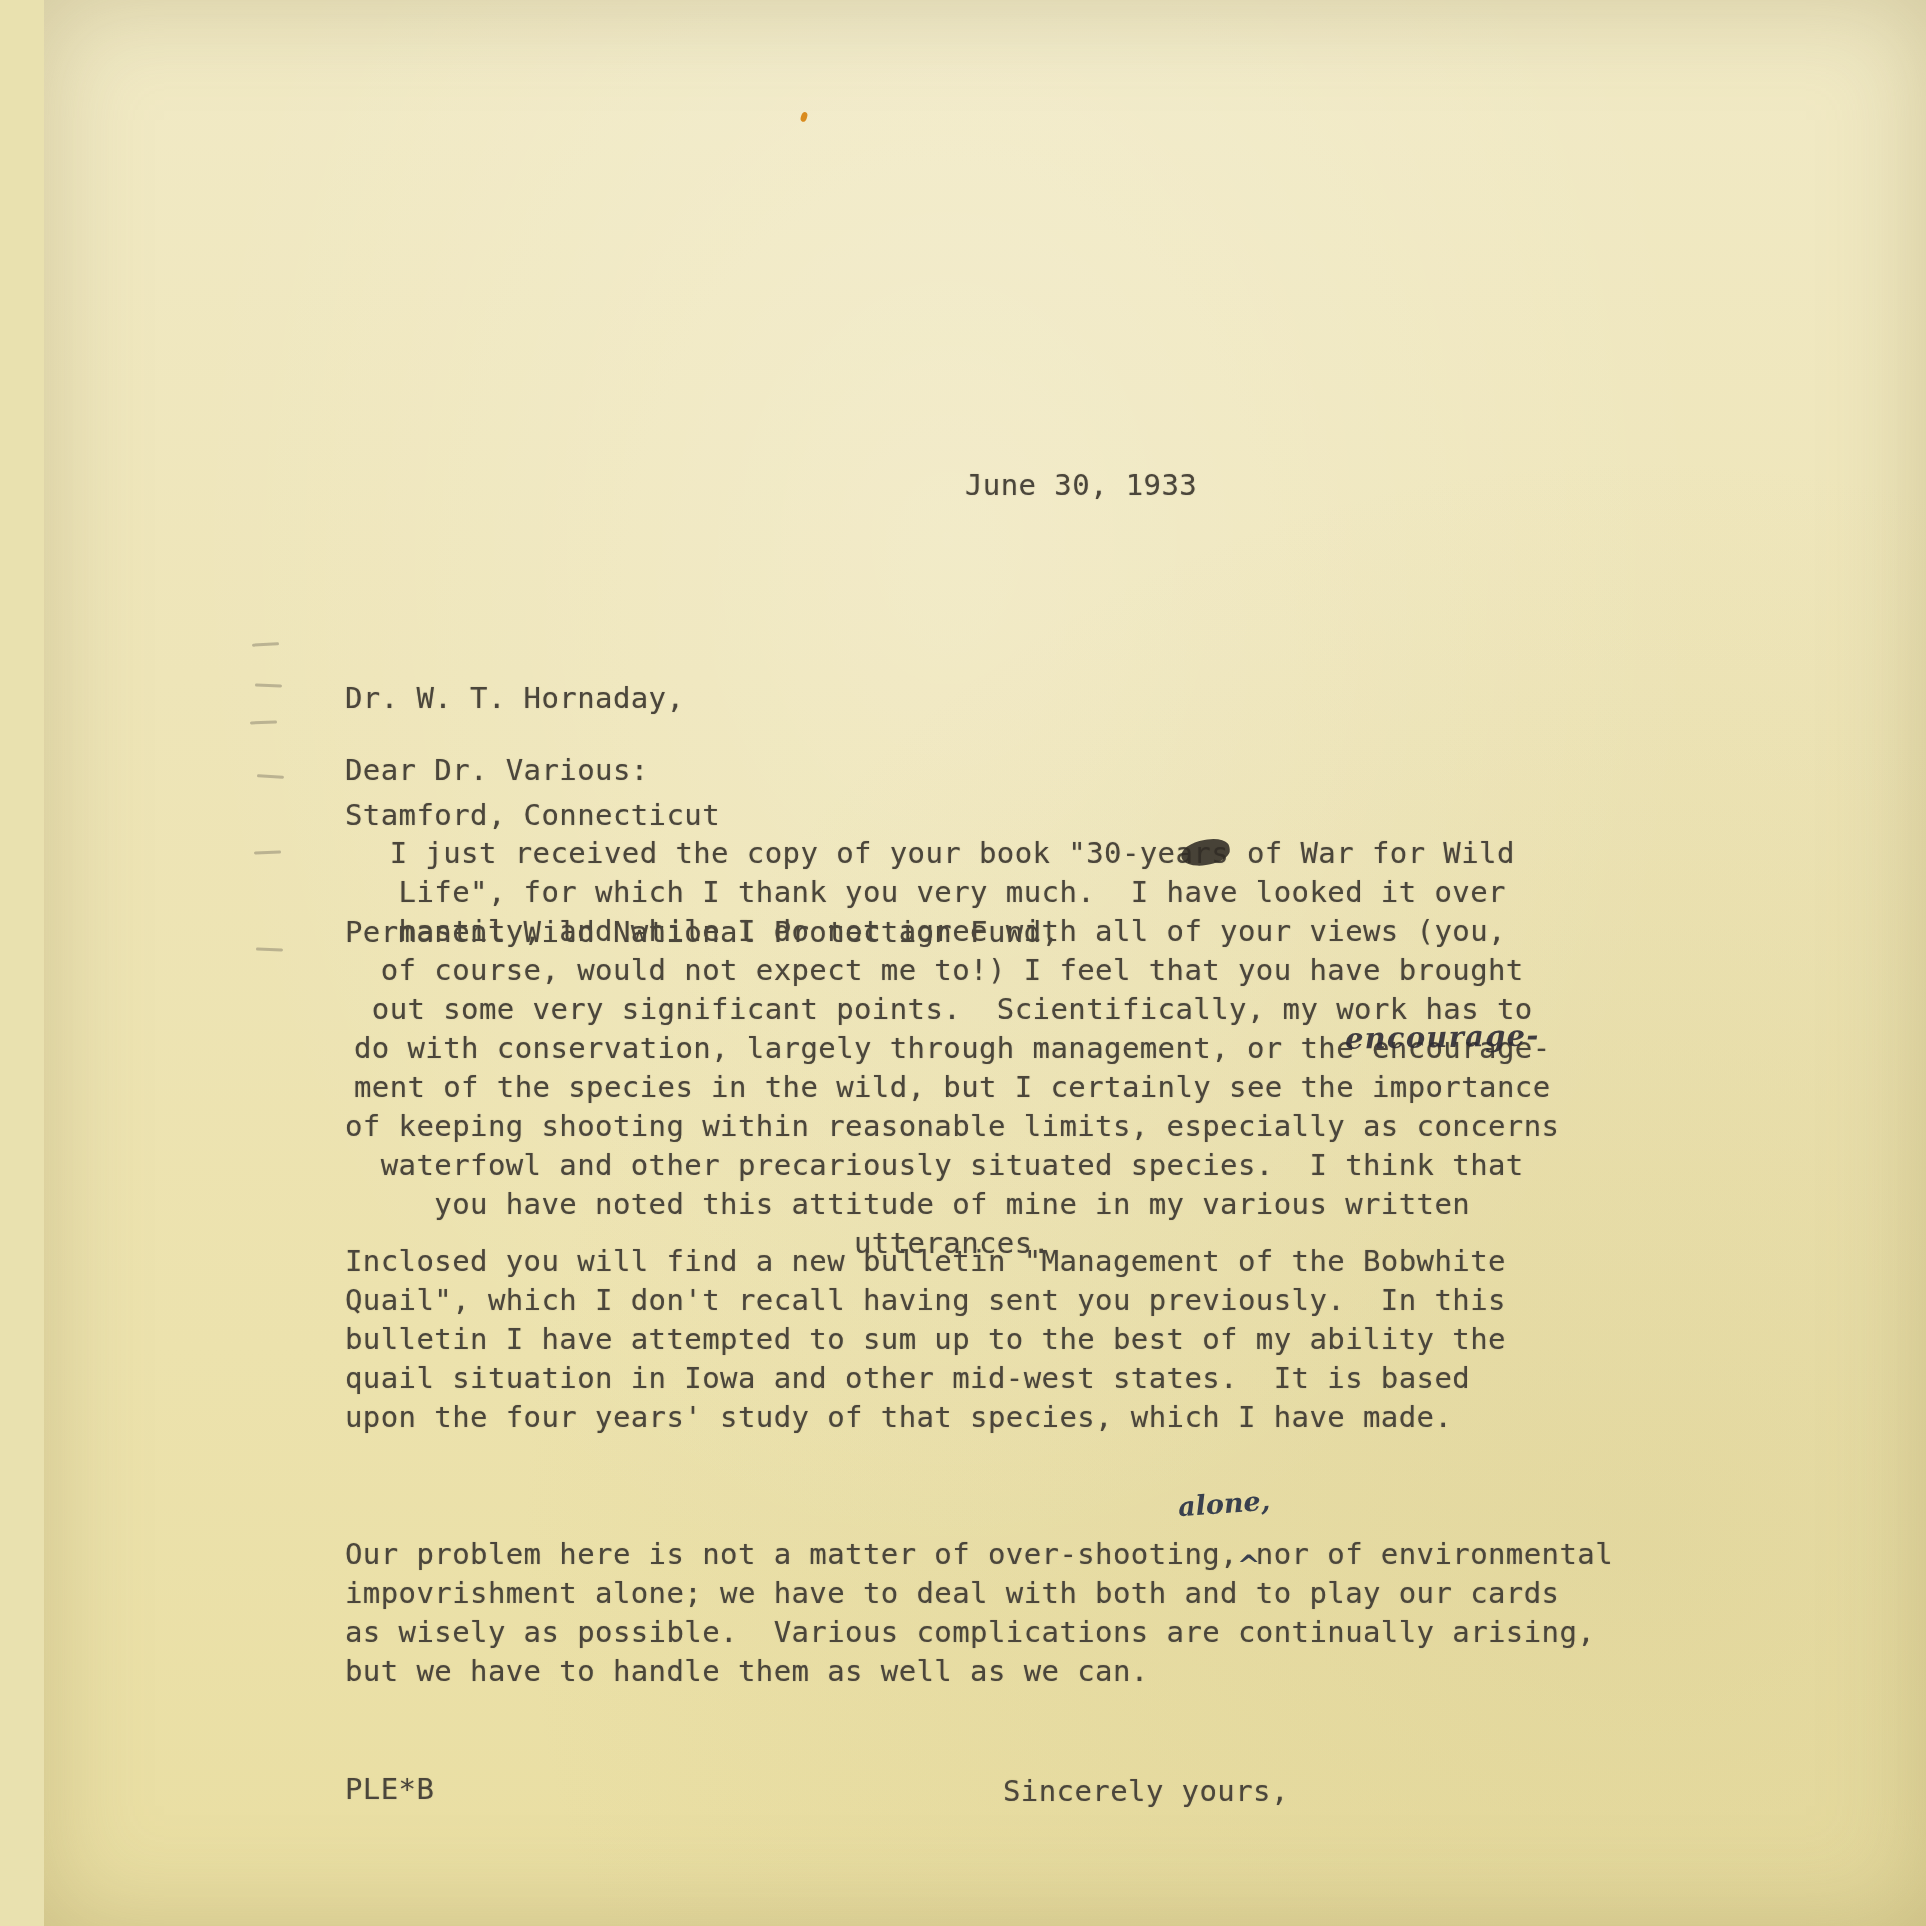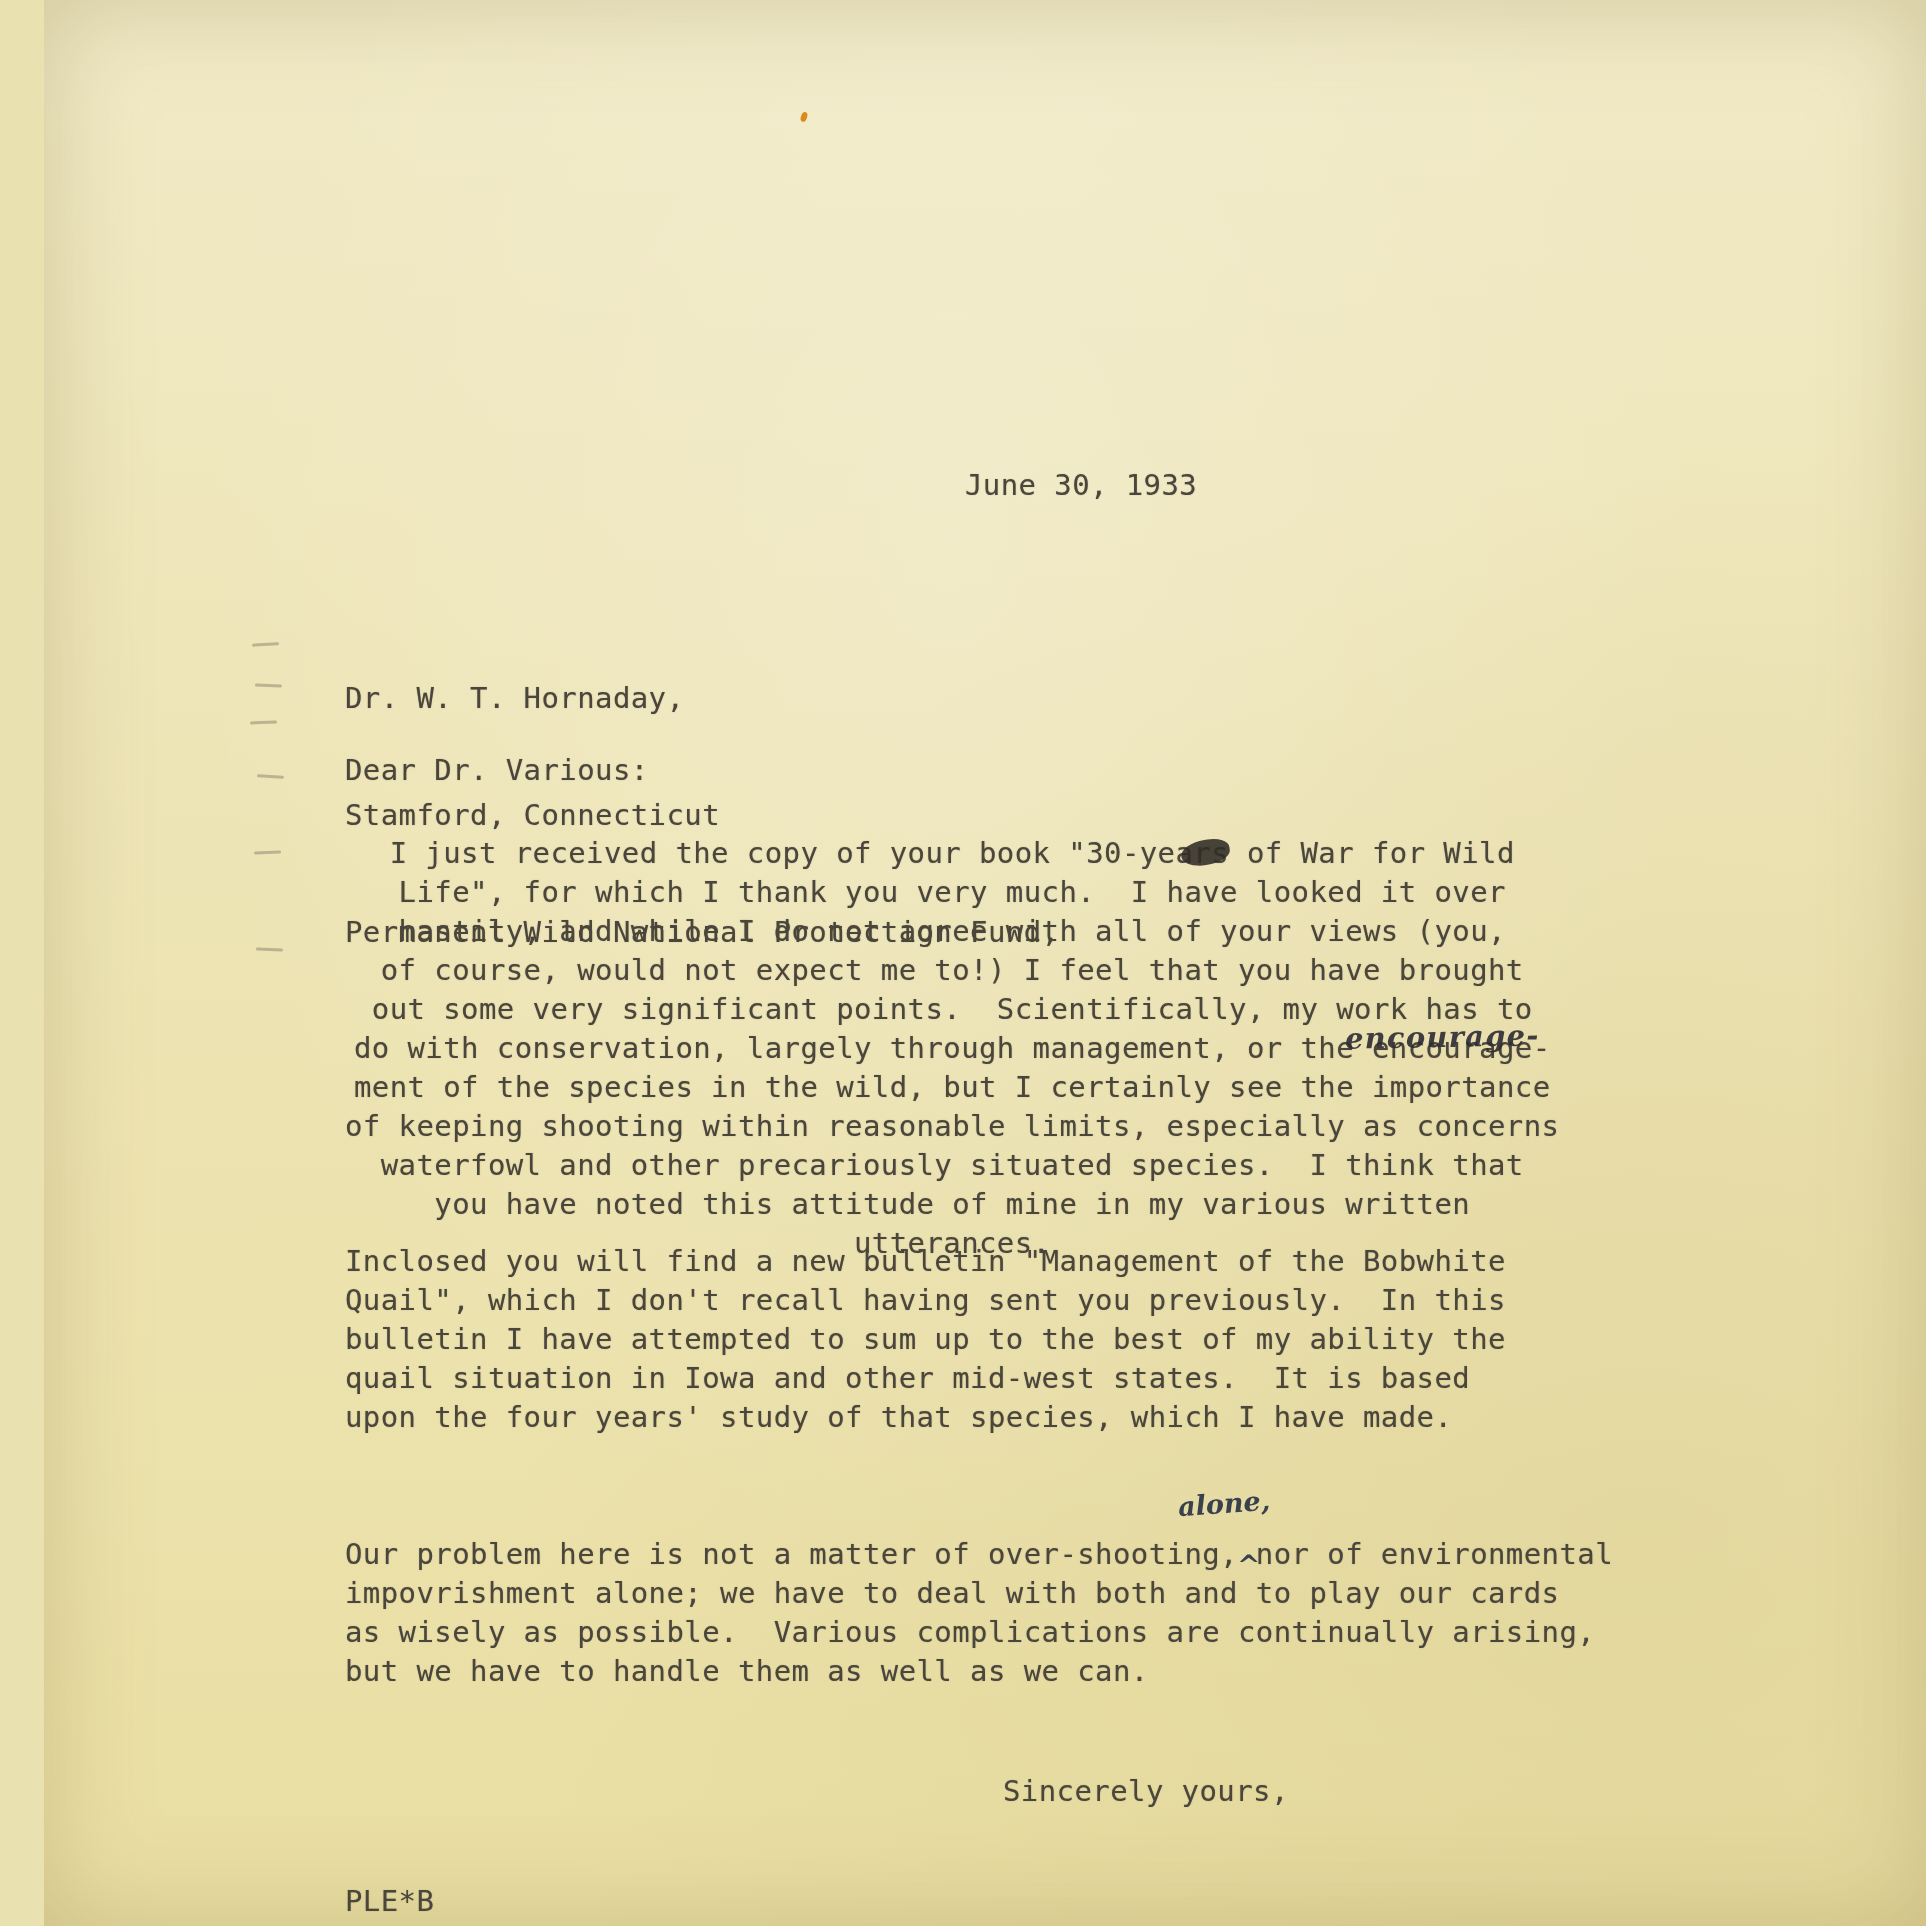--- a/index.html
+++ b/index.html
@@ -30,21 +30,21 @@
     white-space: pre-wrap;
     text-shadow: 0 0 1.2px rgba(78,72,60,0.40);
   }
   .date      { left: 921px; top: 466px; }
   .address   { left: 301px;  top: 601px; }
   .saluting  { left: 301px;  top: 751px; }
   .p1        { left: 301px;  top: 834px; text-align: center; }
   .p2        { left: 301px;  top: 1242px; }
   .p3        { left: 301px;  top: 1535px; }
   .closing   { left: 959px; top: 1772px; }
-  .initials  { left: 301px;  top: 1882px; text-align: right; }
+  .initials  { left: 301px;  top: 1770px; text-align: right; }
   .signature { left: 992px; top: 1882px; }
 
   .hand {
     position: absolute;
     font-family: "DejaVu Serif", serif;
     font-style: italic;
     color: #39404e;
   }
   .insertion {
     left: 1134px; top: 1488px;

